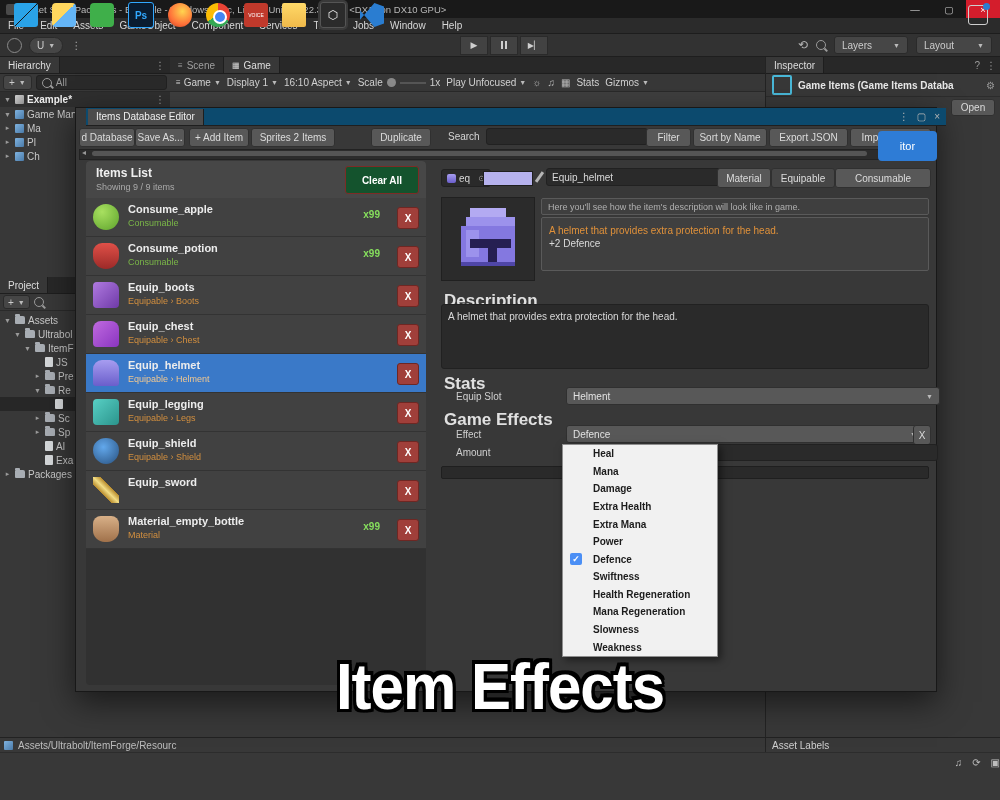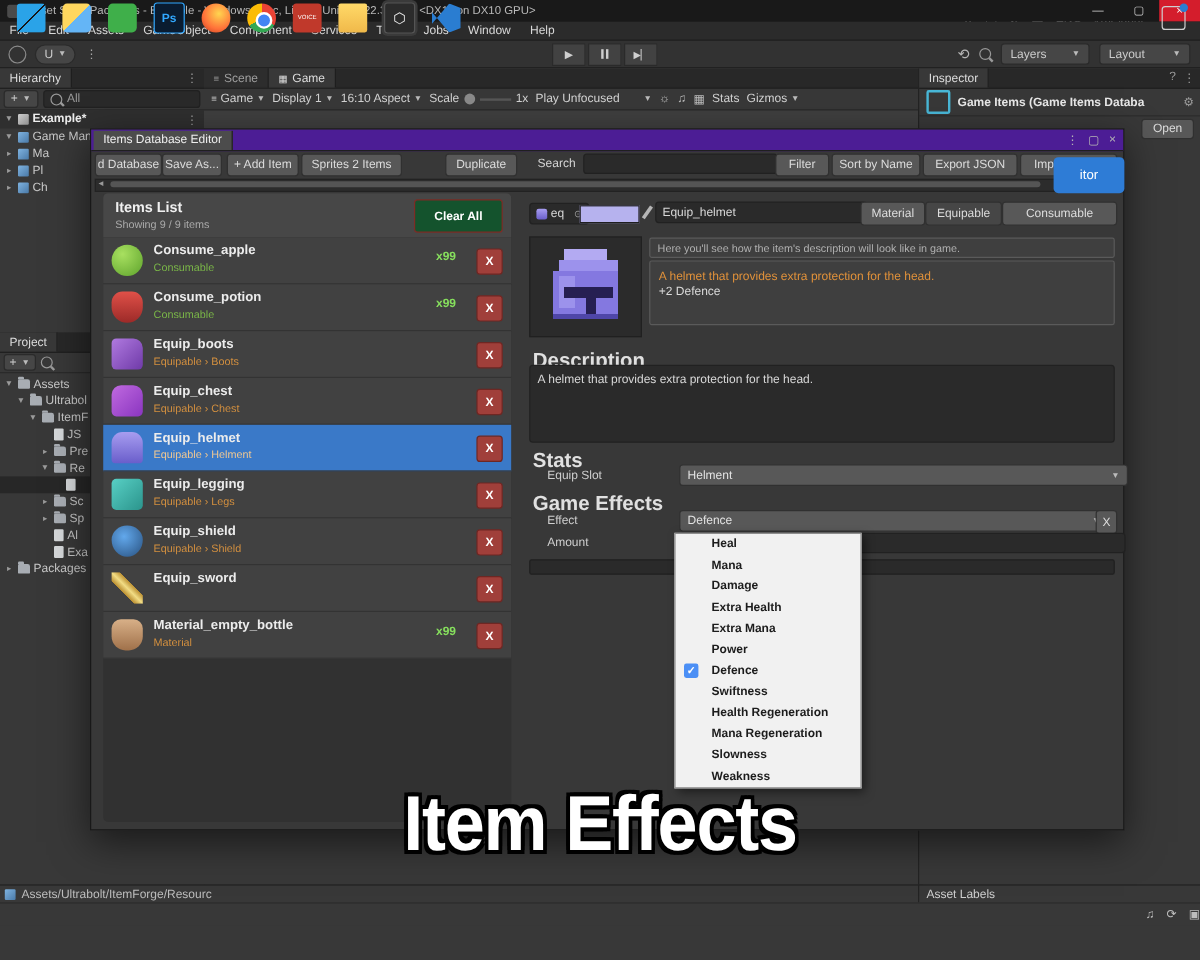--- a/index.html
+++ b/index.html
@@ -34,21 +34,21 @@
   .tab.inactive{background:#2d2d2d;color:#9f9f9f;}
   .treerow{display:flex;align-items:center;height:14px;gap:3px;color:#c8c8c8;font-size:10px;white-space:nowrap;}
   .arrow{width:9px;text-align:center;font-size:7px;color:#9a9a9a;flex:0 0 9px;}
   .cubeicon{width:9px;height:9px;background:linear-gradient(135deg,#7fb3e0,#4a7aa8);border-radius:1px;flex:0 0 9px;}
   .foldericon{width:10px;height:8px;background:#a8adb3;border-radius:1px 2px 1px 1px;position:relative;flex:0 0 10px;}
   .foldericon:before{content:"";position:absolute;left:0;top:-2px;width:5px;height:2px;background:#a8adb3;border-radius:1px 1px 0 0;}
   .fileicon{width:8px;height:10px;background:#d5d8da;border-radius:1px;flex:0 0 8px;}
   
   #editor-window{left:75px;top:107px;width:860px;height:583px;background:#383838;border:1px solid #181818;
      box-shadow:0 10px 30px rgba(0,0,0,.55);z-index:5;}
-  #ew-tabstrip{left:0;top:0;width:100%;height:17px;background:#4c1d95;border-bottom:1px solid #1f1f1f;text-align:center;}
+  #ew-tabstrip{left:10px;top:0;width:100%;height:17px;background:#0c4a6e;border-bottom:1px solid #1f1f1f;text-align:center;}
   #ew-tab{background:#4c4c4c;color:#eee;}
   .hscroll{background:#2c2c2c;border:1px solid #222;}
   .hthumb{background:#555;border-radius:3px;}
   
   #items-list-panel{left:10px;top:53px;width:340px;height:524px;background:#313131;border-radius:4px;}
   #items-list-header{position:absolute;left:0;top:0;width:340px;height:37px;background:#474747;border-radius:4px 4px 0 0;}
   .item-row{position:absolute;left:0;width:340px;height:38px;background:#414141;border-bottom:1px solid #333;}
   .item-row.sel{background:#3a79c8;}
   .item-icon{position:absolute;left:7px;top:6px;width:26px;height:26px;}
   .item-name{position:absolute;left:42px;top:5px;font-weight:bold;font-size:11px;color:#ececec;}
@@ -230,21 +230,21 @@
       <div class="row" style="gap:3px;">
         <span>16:10 Aspect</span>
           <span class="caret">▼</span>
       </div>
       <div class="row" style="gap:4px;">
         <span>Scale</span>
         <span style="width:9px;height:9px;border-radius:50%;background:#8a8a8a;display:inline-block;"></span>
         <span style="width:26px;height:2px;background:#565656;display:inline-block;"></span>
         <span>1x</span>
       </div>
-      <div class="row" style="gap:20px;">
+      <div class="row" style="gap:3px;">
         <span>Play Unfocused</span>
           <span class="caret">▼</span>
       </div>
       <span style="color:#bbb;">☼</span>
       <span style="color:#bbb;">♫</span>
       <span style="color:#bbb;">▦</span>
       <span>Stats</span>
       <div class="row" style="gap:3px;">
         <span>Gizmos</span>
           <span class="caret">▼</span>

